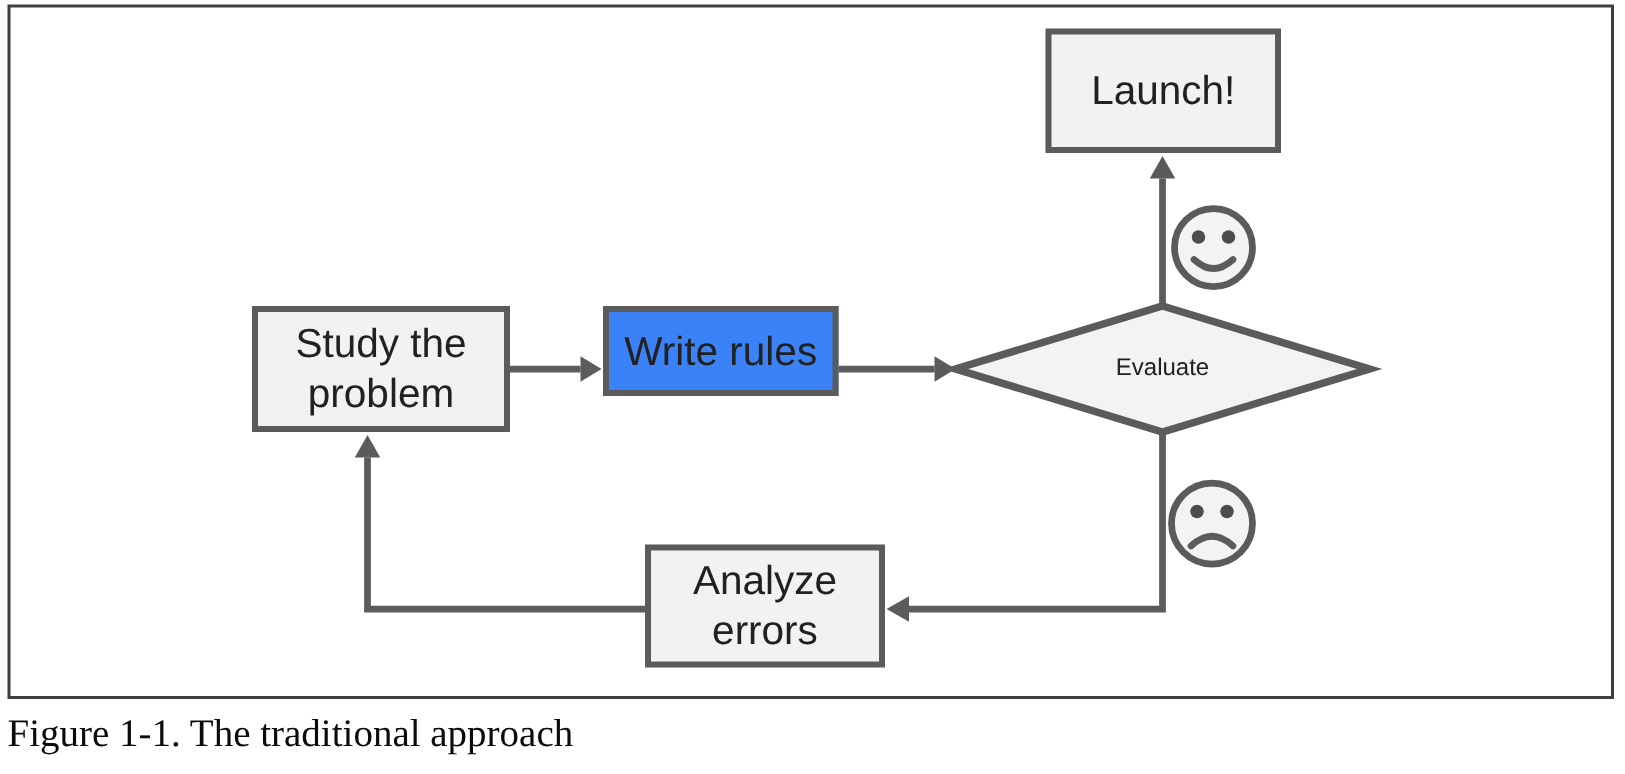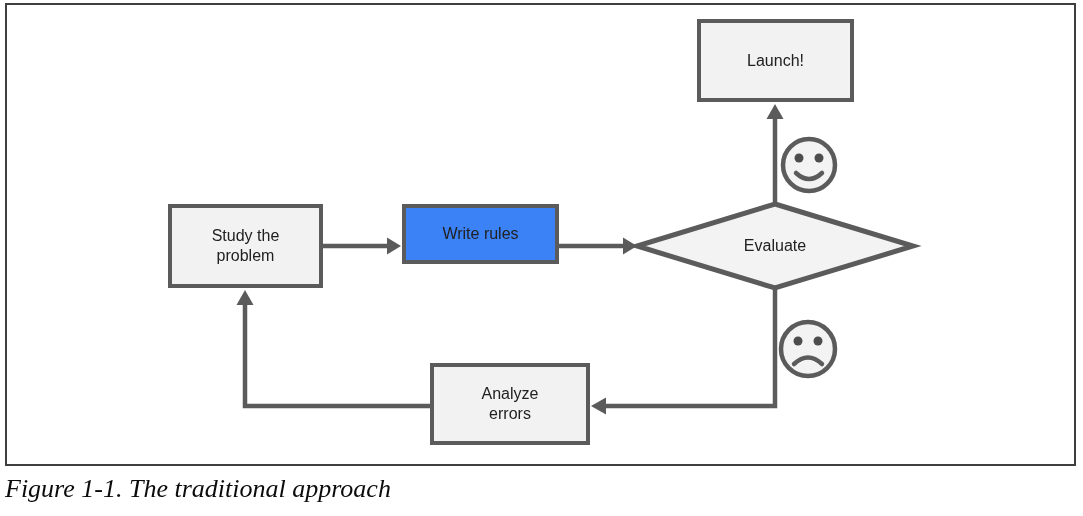--- a/index.html
+++ b/index.html
@@ -34,26 +34,26 @@
   }
   .node {
     position: absolute;
     box-sizing: border-box;
     border: 4px solid #5b5b5b;
     background: #f2f2f2;
     display: flex;
     align-items: center;
     justify-content: center;
     text-align: center;
-    font-size: 16px;
+    font-size: 27px;
     line-height: 1.22;
     color: #212121;
     white-space: pre-line;
   }
-  .node-study   { left: 168px; top: 204px; width: 155px; height: 84px; }
+  .node-study   { left: 168px; top: 204px; width: 172px; height: 84px; }
   .node-write   { left: 402px; top: 204px; width: 157px; height: 60px; background: #3b82f6; }
   .node-launch  { left: 697px; top: 19px;  width: 157px; height: 83px; }
   .node-analyze { left: 430px; top: 363px; width: 160px; height: 82px; }
   .diamond-label {
     position: absolute;
     left: 637px;
     top: 204px;
     width: 276px;
     height: 84px;
     display: flex;
@@ -61,21 +61,20 @@
     justify-content: center;
     font-size: 16px;
     color: #212121;
     pointer-events: none;
   }
   .caption {
     position: absolute;
     left: 5px;
     top: 474px;
     font-family: "Liberation Serif", serif;
-    font-style: italic;
     font-size: 26px;
     color: #0b0b0b;
     white-space: nowrap;
   }
   .connector { stroke: #5b5b5b; stroke-width: 4.5; fill: none; }
   .arrowhead { fill: #5b5b5b; stroke: none; }
   .shape-fill { fill: #f3f3f3; stroke: #5b5b5b; stroke-width: 5; }
   .face-circle { fill: #f3f3f3; stroke: #5b5b5b; stroke-width: 4.5; }
   .face-eye { fill: #4d4d4d; stroke: none; }
   .face-mouth { fill: none; stroke: #5b5b5b; stroke-width: 4.5; stroke-linecap: round; }

